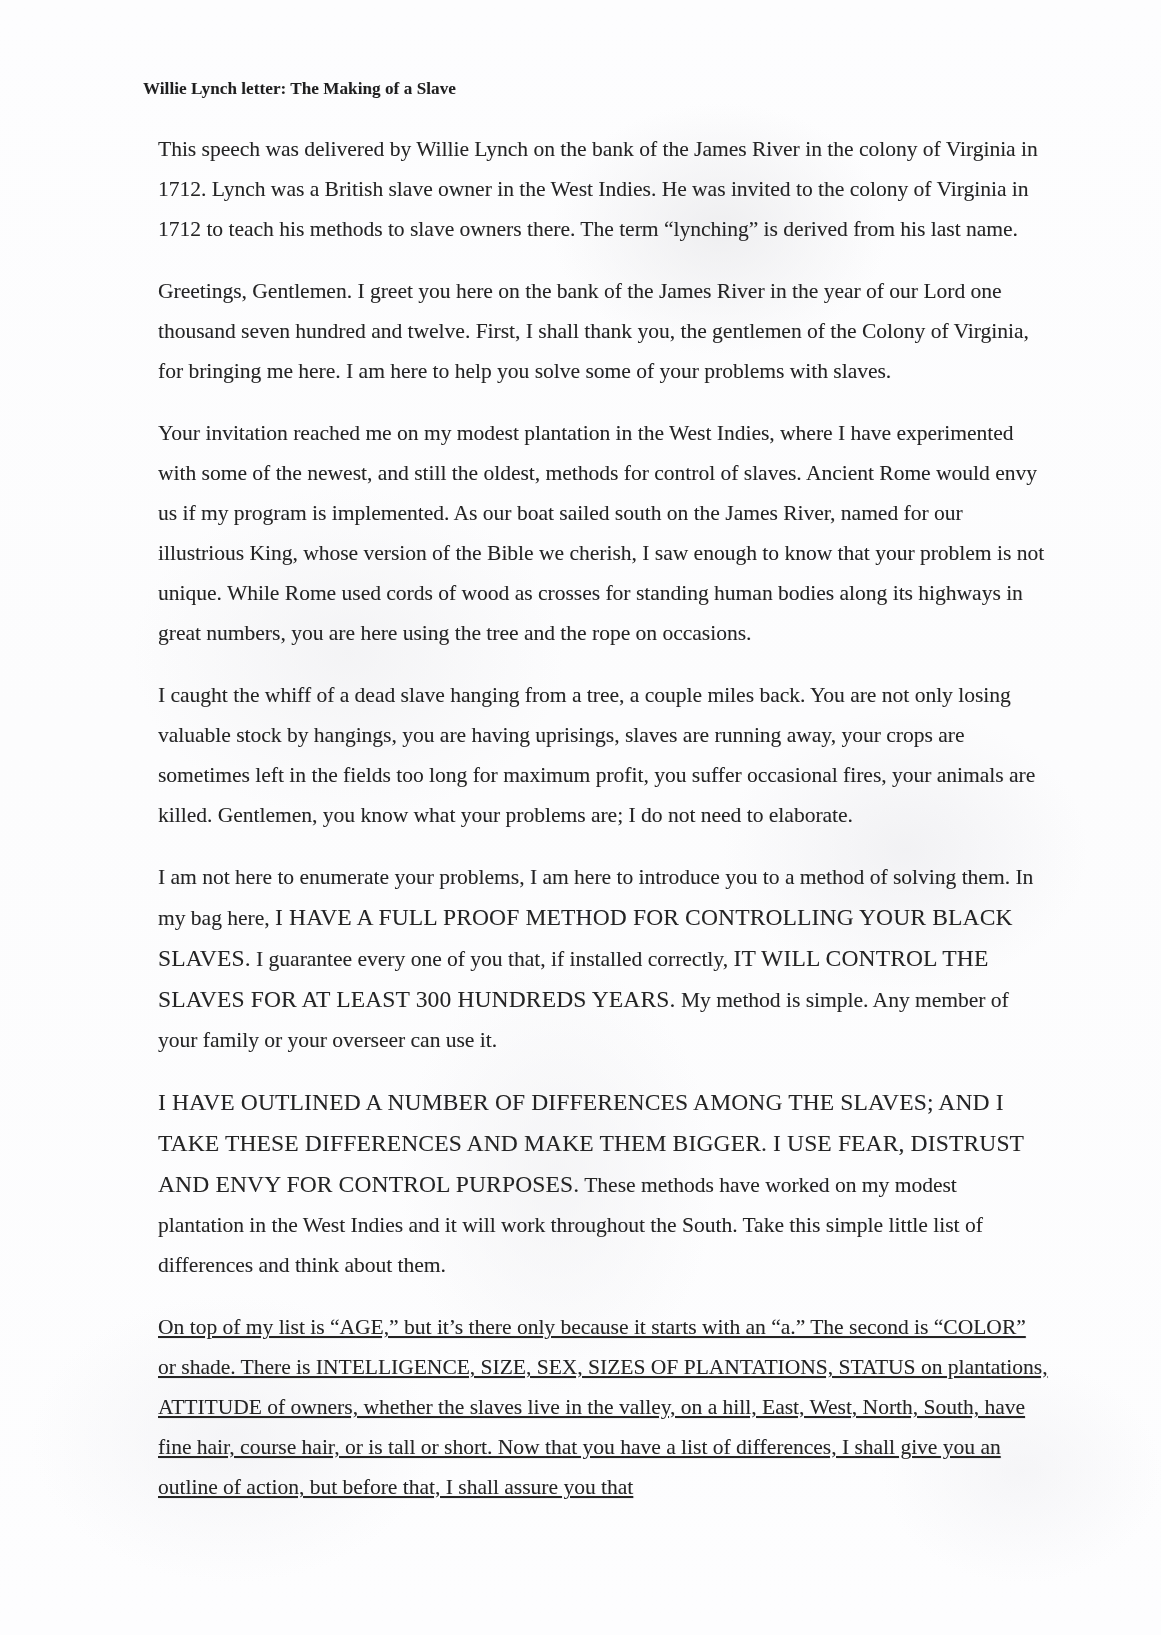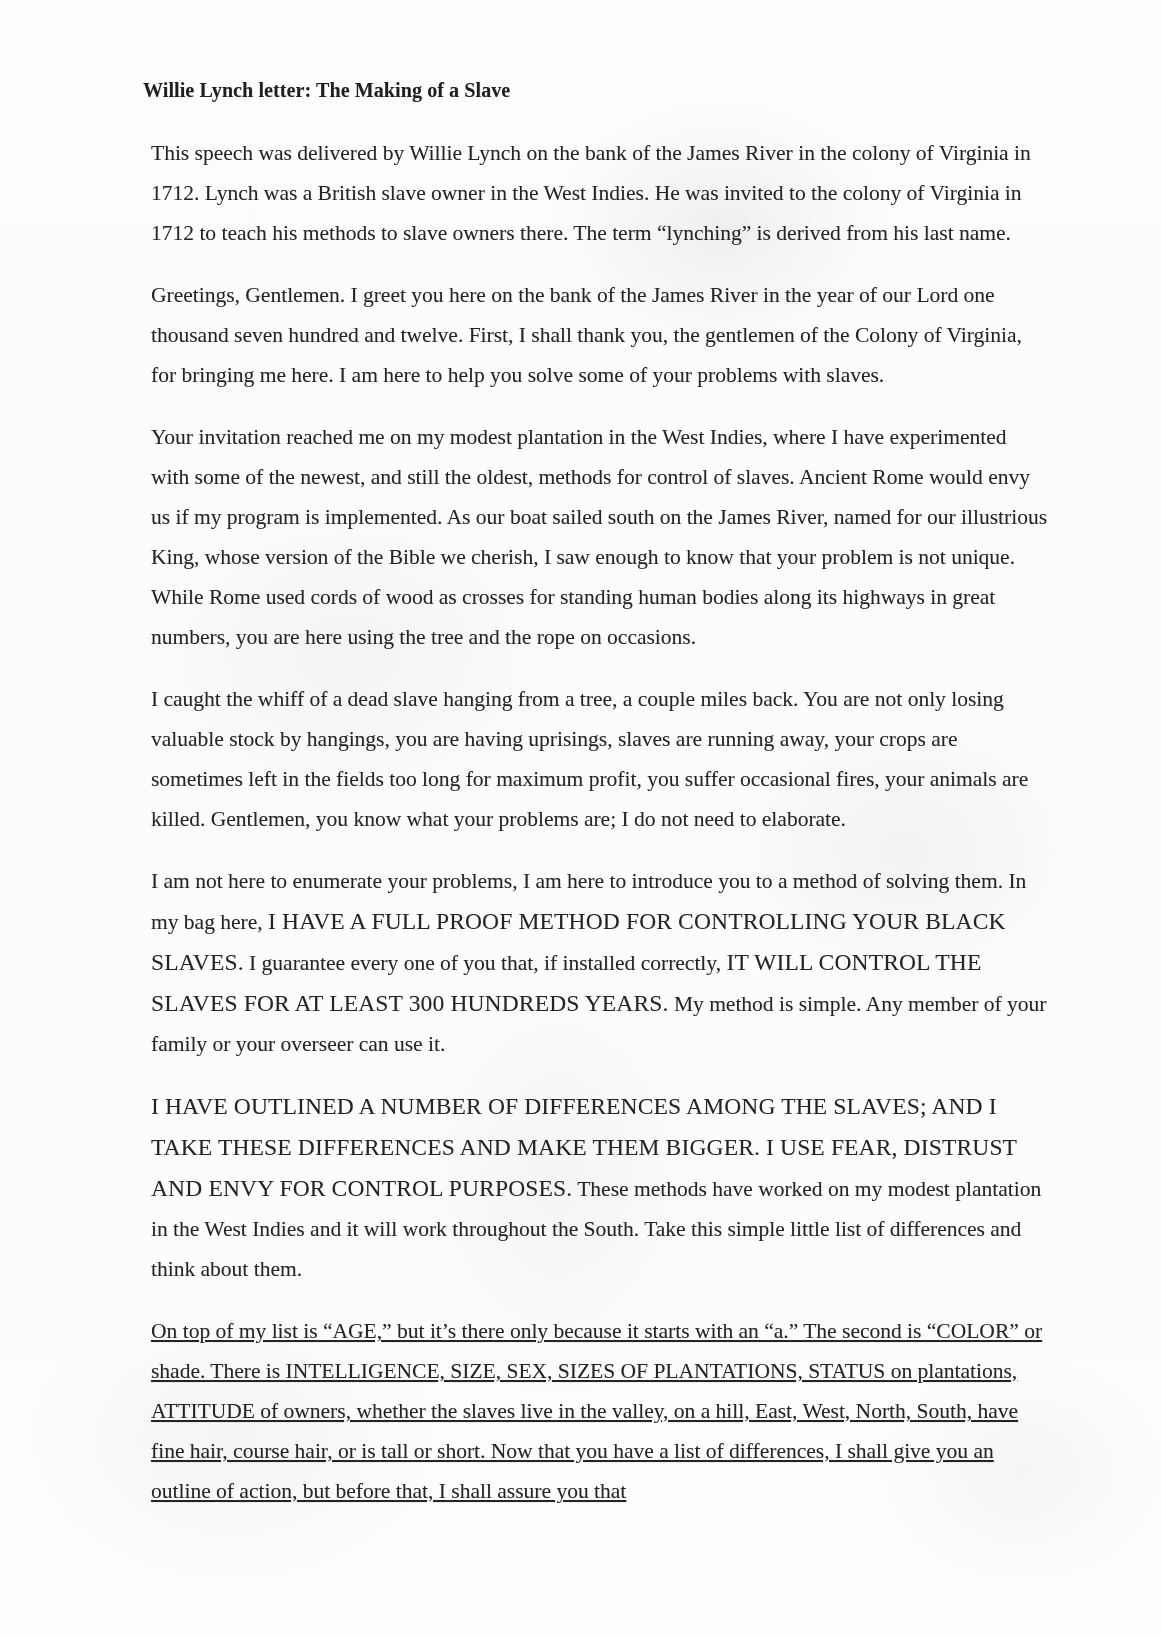--- a/index.html
+++ b/index.html
@@ -32,31 +32,31 @@
     z-index: 0;
   }
   .content {
     position: absolute;
     left: 143px;
     top: 78px;
     width: 905px;
     z-index: 1;
   }
   .doc-title {
-    font-size: 20px;
+    font-size: 17px;
     font-weight: bold;
     letter-spacing: 0.1px;
     margin: 0 0 30px 0;
     line-height: 1.25;
     text-shadow: 0.4px 0.4px 0.5px rgba(140,140,145,0.45);
   }
   .para {
     font-size: 21.5px;
     line-height: 40px;
-    margin: 0 0 22px 8px;
+    margin: 0 0 22px 15px;
     text-align: left;
     text-shadow: 0.35px 0.35px 0.5px rgba(150,150,155,0.4);
     color: #242424;
   }
   .para:last-child { margin-bottom: 0; text-decoration: underline; }
   .caps {
     font-size: 23.5px;
     letter-spacing: 0.15px;
   }
 </style>

